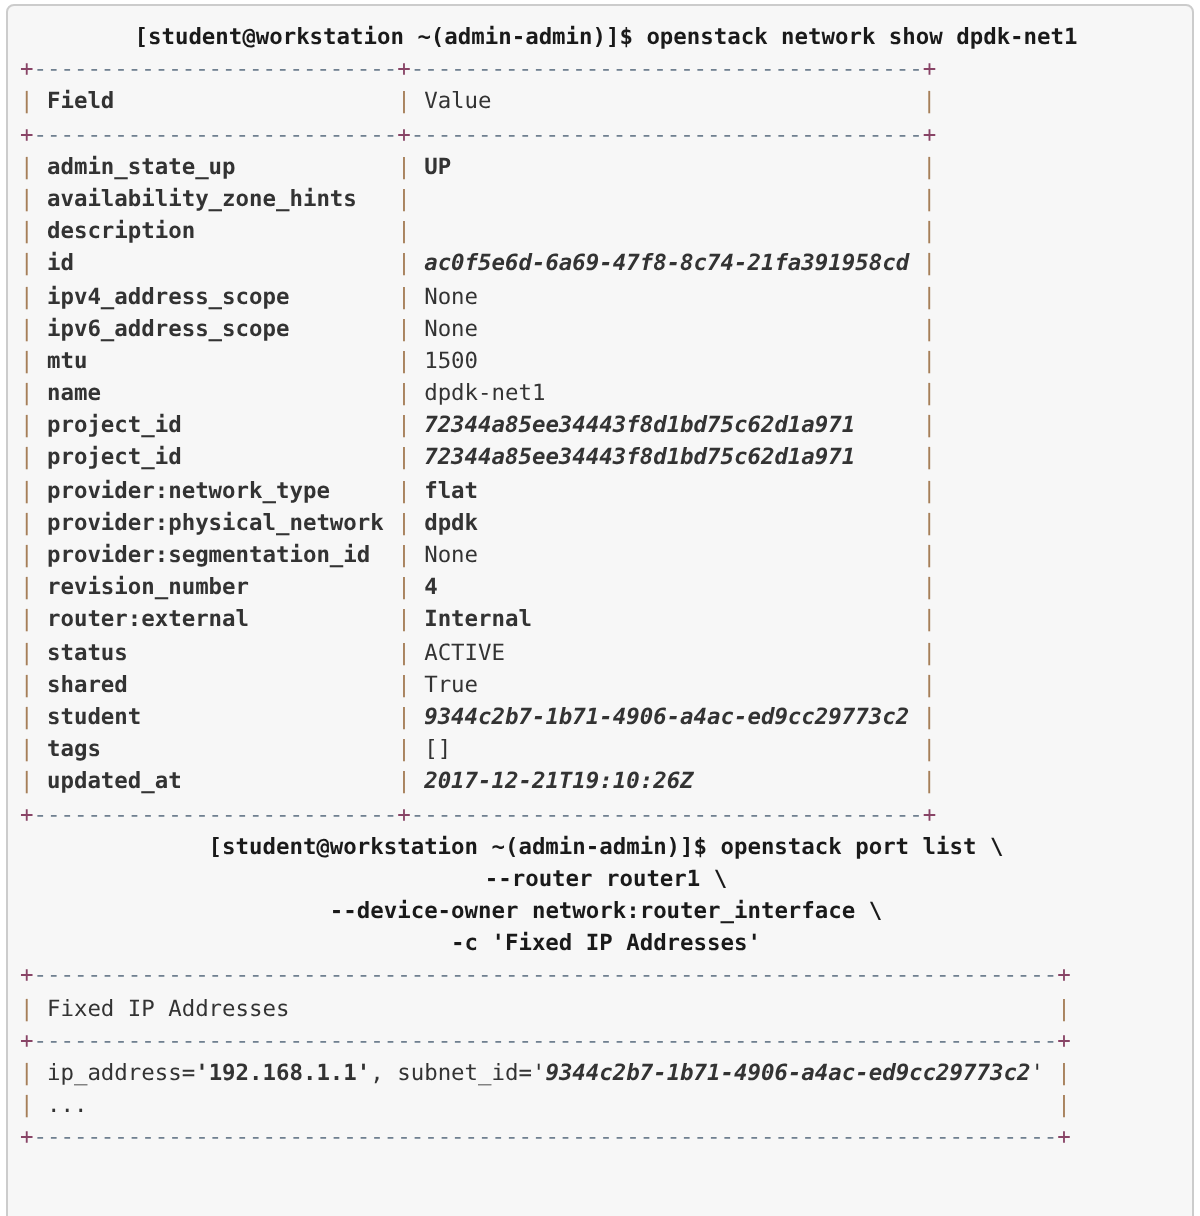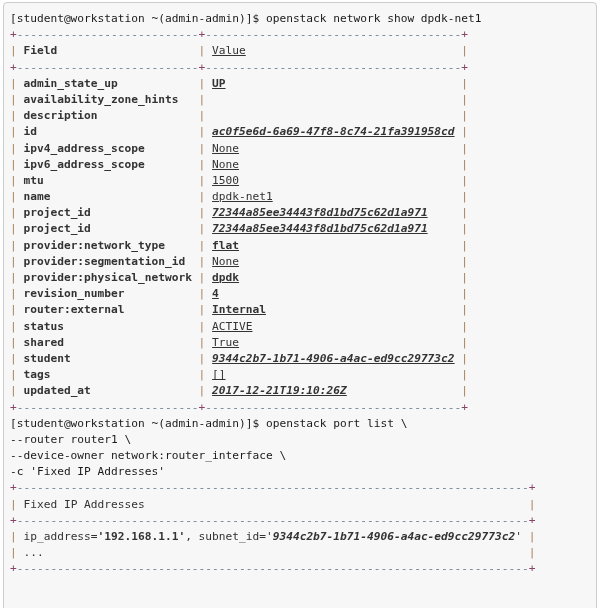--- a/index.html
+++ b/index.html
@@ -20,33 +20,33 @@
     font-family: "DejaVu Sans Mono", "Liberation Mono", monospace;
     font-size: 11.2px;
     color: #333333;
     overflow: hidden;
   }
   .line {
     white-space: pre;
     height: 16.2px;
     line-height: 16.2px;
   }
-  .cmd { font-weight: normal; color: #1a1a1a; }
+  .cmd { font-weight: bold; color: #1a1a1a; text-align: center; }
   .pipe { color: var(--pipe, #a67f59); }
   .plus { color: var(--plus, #884466); }
   .dash { color: var(--dash, #708090); }
   .c {
     display: inline-block;
     box-sizing: border-box;
     white-space: pre;
     padding-left: 1ch;
     vertical-align: top;
   }
   .f  { width: 27ch; font-weight: bold; }
-  .v  { width: 38ch; text-decoration: underline; }
+  .v  { width: 38ch; }
   .w  { width: 76ch; }
   .bold { font-weight: bold; }
   .bi   { font-weight: bold; font-style: italic; }
 </style>
 </head>
 <body>
 
 <div class="codeblock">
 
   <div class="line cmd">[student@workstation ~(admin-admin)]$ openstack network show dpdk-net1</div>
@@ -61,22 +61,22 @@
   <div class="line"><span class="pipe">|</span><span class="c f">availability_zone_hints</span><span class="pipe">|</span><span class="c v"></span><span class="pipe">|</span></div>
   <div class="line"><span class="pipe">|</span><span class="c f">description</span><span class="pipe">|</span><span class="c v"></span><span class="pipe">|</span></div>
   <div class="line"><span class="pipe">|</span><span class="c f">id</span><span class="pipe">|</span><span class="c v bi">ac0f5e6d-6a69-47f8-8c74-21fa391958cd</span><span class="pipe">|</span></div>
   <div class="line"><span class="pipe">|</span><span class="c f">ipv4_address_scope</span><span class="pipe">|</span><span class="c v">None</span><span class="pipe">|</span></div>
   <div class="line"><span class="pipe">|</span><span class="c f">ipv6_address_scope</span><span class="pipe">|</span><span class="c v">None</span><span class="pipe">|</span></div>
   <div class="line"><span class="pipe">|</span><span class="c f">mtu</span><span class="pipe">|</span><span class="c v">1500</span><span class="pipe">|</span></div>
   <div class="line"><span class="pipe">|</span><span class="c f">name</span><span class="pipe">|</span><span class="c v">dpdk-net1</span><span class="pipe">|</span></div>
   <div class="line"><span class="pipe">|</span><span class="c f">project_id</span><span class="pipe">|</span><span class="c v bi">72344a85ee34443f8d1bd75c62d1a971</span><span class="pipe">|</span></div>
   <div class="line"><span class="pipe">|</span><span class="c f">project_id</span><span class="pipe">|</span><span class="c v bi">72344a85ee34443f8d1bd75c62d1a971</span><span class="pipe">|</span></div>
   <div class="line"><span class="pipe">|</span><span class="c f">provider:network_type</span><span class="pipe">|</span><span class="c v bold">flat</span><span class="pipe">|</span></div>
+  <div class="line"><span class="pipe">|</span><span class="c f">provider:physical_network</span><span class="pipe">|</span><span class="c v bold">dpdk</span><span class="pipe">|</span></div>
   <div class="line"><span class="pipe">|</span><span class="c f">provider:segmentation_id</span><span class="pipe">|</span><span class="c v">None</span><span class="pipe">|</span></div>
-  <div class="line"><span class="pipe">|</span><span class="c f">provider:physical_network</span><span class="pipe">|</span><span class="c v bold">dpdk</span><span class="pipe">|</span></div>
   <div class="line"><span class="pipe">|</span><span class="c f">revision_number</span><span class="pipe">|</span><span class="c v bold">4</span><span class="pipe">|</span></div>
   <div class="line"><span class="pipe">|</span><span class="c f">router:external</span><span class="pipe">|</span><span class="c v bold">Internal</span><span class="pipe">|</span></div>
   <div class="line"><span class="pipe">|</span><span class="c f">status</span><span class="pipe">|</span><span class="c v">ACTIVE</span><span class="pipe">|</span></div>
   <div class="line"><span class="pipe">|</span><span class="c f">shared</span><span class="pipe">|</span><span class="c v">True</span><span class="pipe">|</span></div>
   <div class="line"><span class="pipe">|</span><span class="c f">student</span><span class="pipe">|</span><span class="c v bi">9344c2b7-1b71-4906-a4ac-ed9cc29773c2</span><span class="pipe">|</span></div>
   <div class="line"><span class="pipe">|</span><span class="c f">tags</span><span class="pipe">|</span><span class="c v">[]</span><span class="pipe">|</span></div>
   <div class="line"><span class="pipe">|</span><span class="c f">updated_at</span><span class="pipe">|</span><span class="c v bi">2017-12-21T19:10:26Z</span><span class="pipe">|</span></div>
 
   <div class="line"><span class="plus">+</span><span class="dash">---------------------------</span><span class="plus">+</span><span class="dash">--------------------------------------</span><span class="plus">+</span></div>
 

